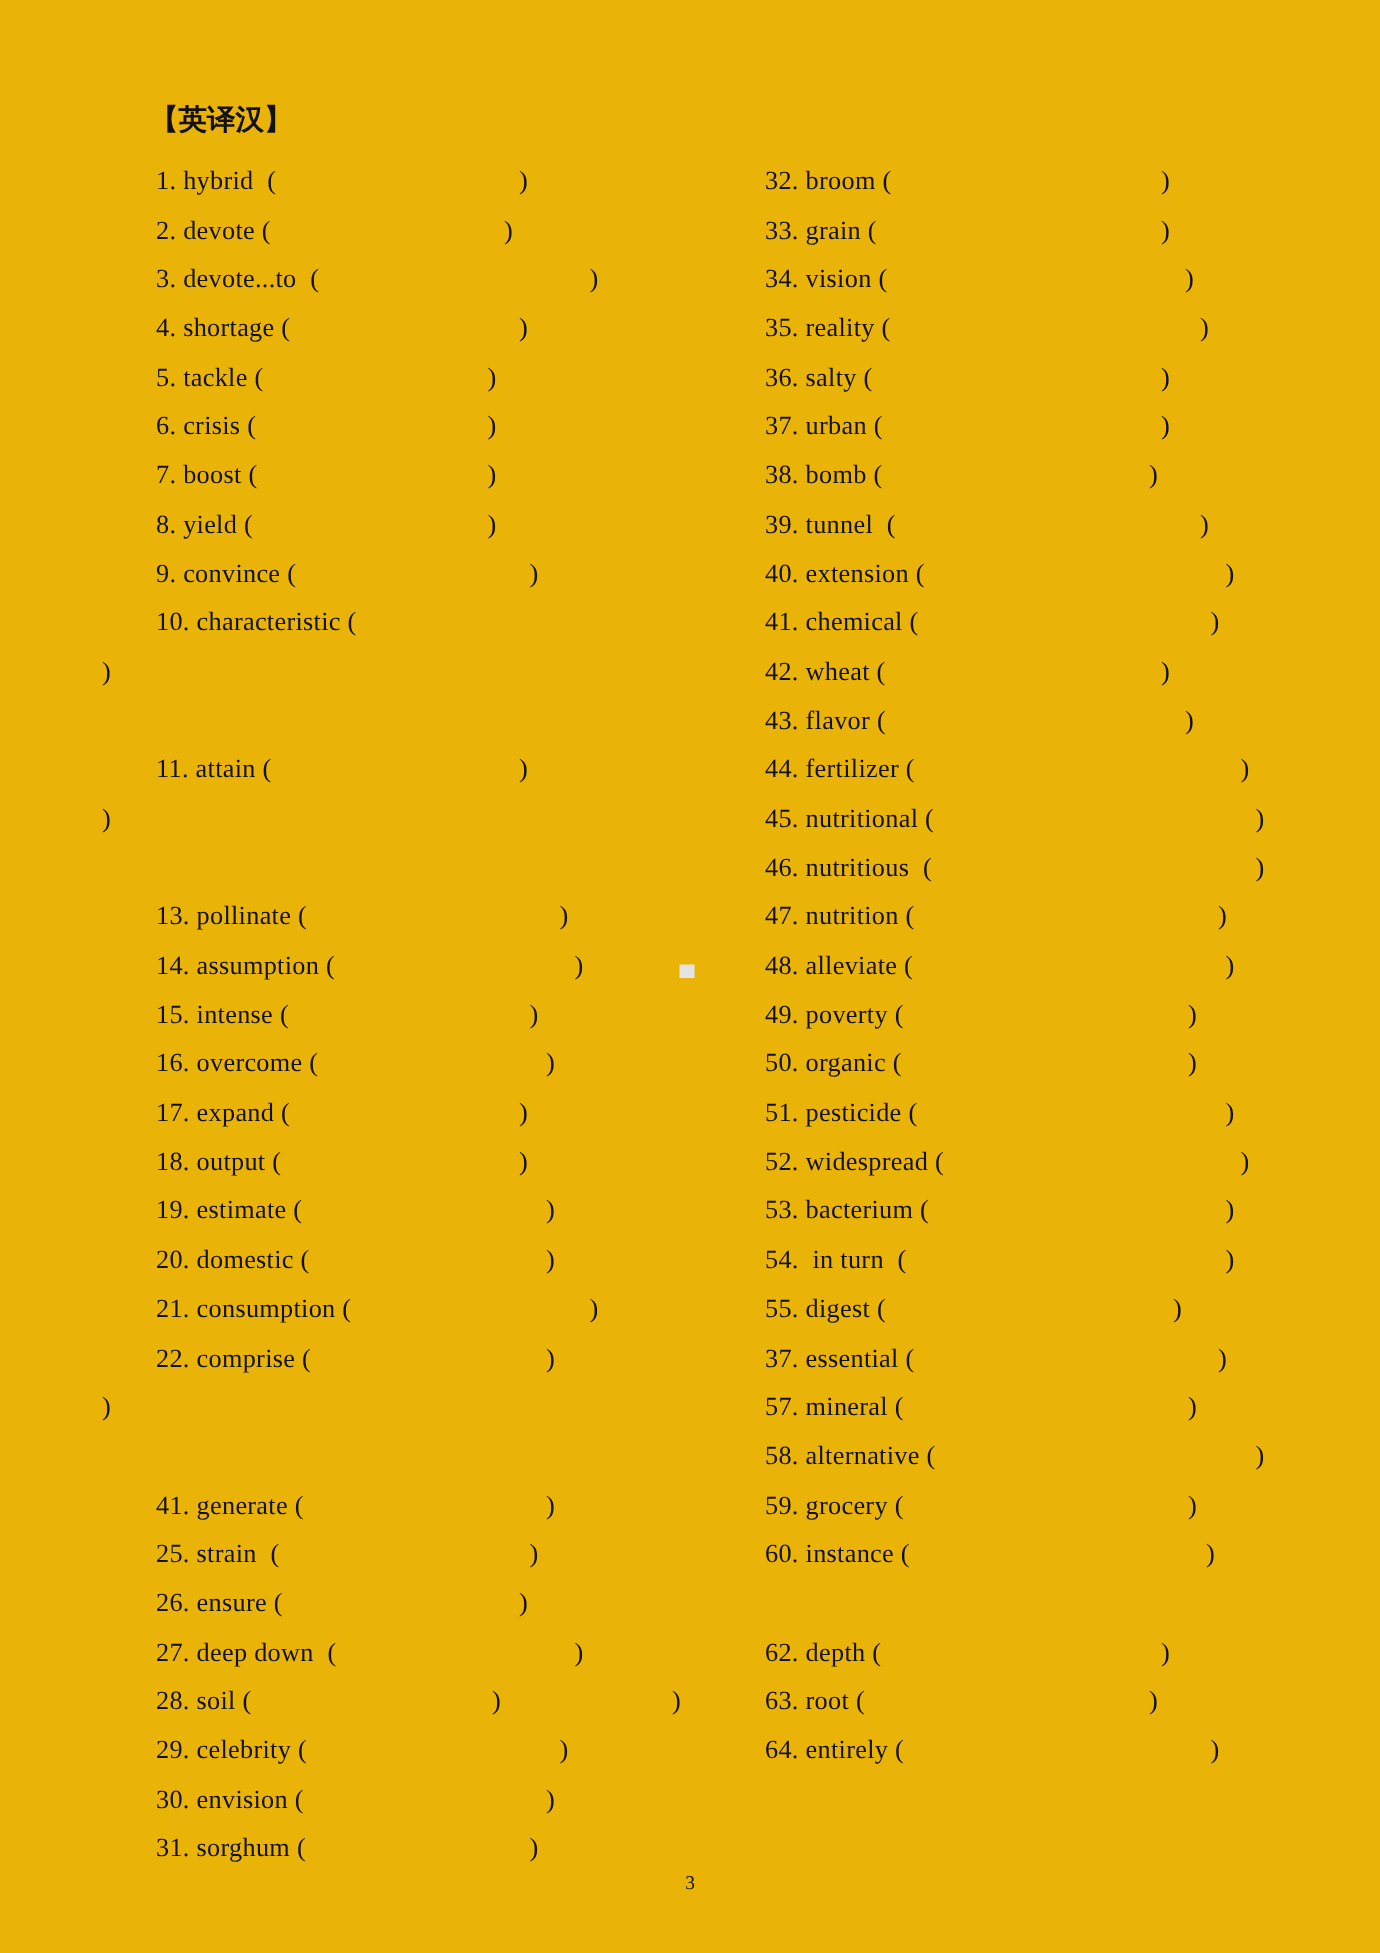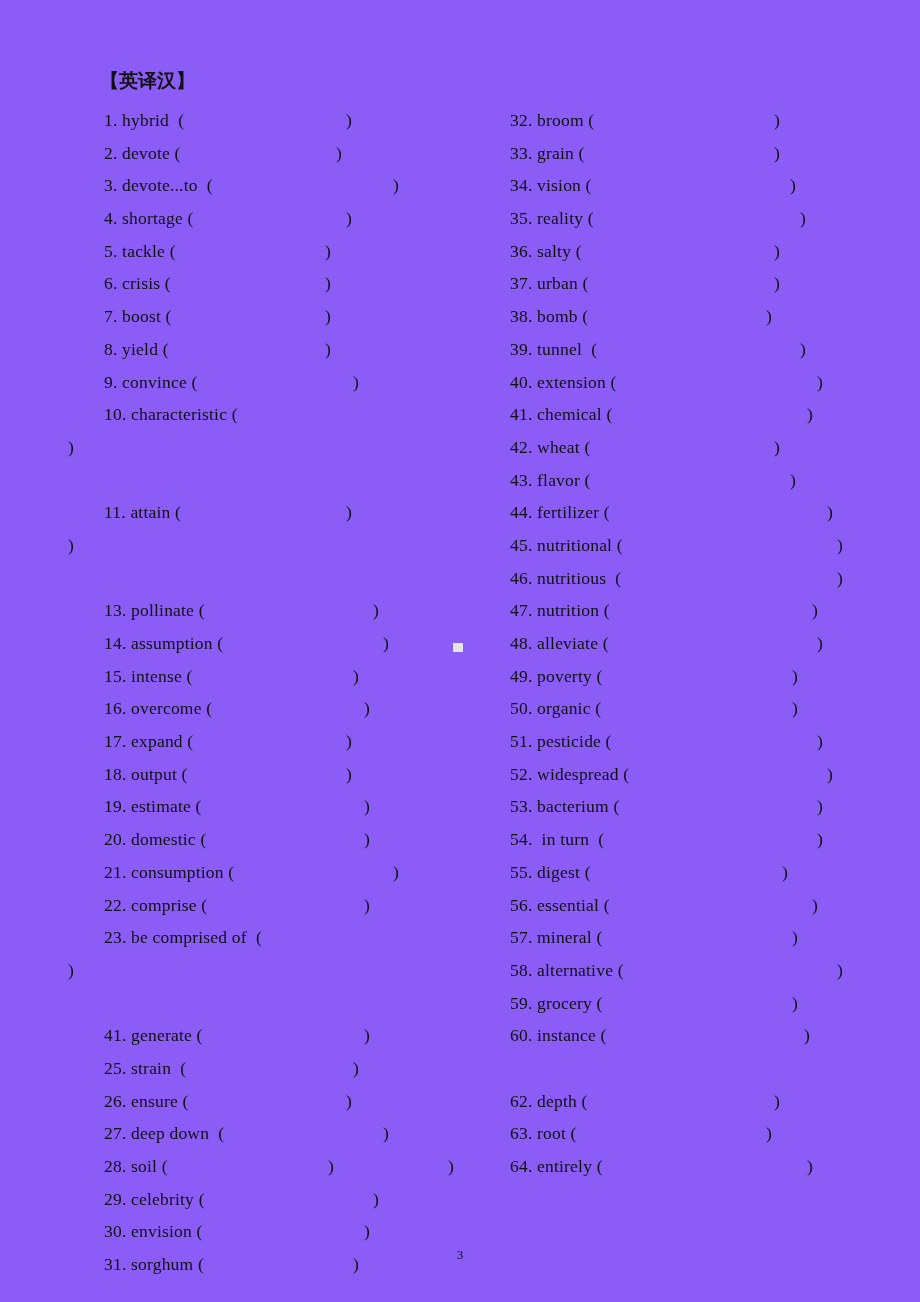--- a/index.html
+++ b/index.html
@@ -12,21 +12,21 @@
     height: 1302px;
     position: relative;
     font-family: "Liberation Serif", "DejaVu Serif", serif;
     color: #111111;
     overflow: hidden;
   }
 
   .page {
     position: absolute;
     inset: 0;
-    background: #8b5cf6;
+    background: #eab308;
     font-family: Liberation Serif, serif;
   }
 
   
   .heading {
     position: absolute;
     left: 100px;
     top: 71px;
     font-size: 19px;
     font-weight: bold;
@@ -127,21 +127,20 @@
       <div class="item"><span class="term">13. pollinate (</span><span class="rparen" style="left: 305px;">)</span></div>
       <div class="item"><span class="term">14. assumption (</span><span class="rparen" style="left: 315px;">)</span></div>
       <div class="item"><span class="term">15. intense (</span><span class="rparen" style="left: 285px;">)</span></div>
       <div class="item"><span class="term">16. overcome (</span><span class="rparen" style="left: 296px;">)</span></div>
       <div class="item"><span class="term">17. expand (</span><span class="rparen" style="left: 278px;">)</span></div>
       <div class="item"><span class="term">18. output (</span><span class="rparen" style="left: 278px;">)</span></div>
       <div class="item"><span class="term">19. estimate (</span><span class="rparen" style="left: 296px;">)</span></div>
       <div class="item"><span class="term">20. domestic (</span><span class="rparen" style="left: 296px;">)</span></div>
       <div class="item"><span class="term">21. consumption (</span><span class="rparen" style="left: 325px;">)</span></div>
       <div class="item"><span class="term">22. comprise (</span><span class="rparen" style="left: 296px;">)</span></div>
-      <div class="item"><span class="term">23. be comprised of  (</span></div>
       <div class="wrap-close">)</div>
       <div class="blank"></div>
       <div class="item"><span class="term">41. generate (</span><span class="rparen" style="left: 296px;">)</span></div>
       <div class="item"><span class="term">25. strain  (</span><span class="rparen" style="left: 285px;">)</span></div>
       <div class="item"><span class="term">26. ensure (</span><span class="rparen" style="left: 278px;">)</span></div>
       <div class="item"><span class="term">27. deep down  (</span><span class="rparen" style="left: 315px;">)</span></div>
       <div class="item"><span class="term">28. soil (</span><span class="rparen" style="left: 260px;">)</span><span class="rparen" style="left: 380px;">)</span></div>
       <div class="item"><span class="term">29. celebrity (</span><span class="rparen" style="left: 305px;">)</span></div>
       <div class="item"><span class="term">30. envision (</span><span class="rparen" style="left: 296px;">)</span></div>
       <div class="item"><span class="term">31. sorghum (</span><span class="rparen" style="left: 285px;">)</span></div>
@@ -165,21 +164,21 @@
       <div class="item"><span class="term">46. nutritious  (</span><span class="rparen" style="left: 335px;">)</span></div>
       <div class="item"><span class="term">47. nutrition (</span><span class="rparen" style="left: 310px;">)</span></div>
       <div class="item"><span class="term">48. alleviate (</span><span class="rparen" style="left: 315px;">)</span></div>
       <div class="item"><span class="term">49. poverty (</span><span class="rparen" style="left: 290px;">)</span></div>
       <div class="item"><span class="term">50. organic (</span><span class="rparen" style="left: 290px;">)</span></div>
       <div class="item"><span class="term">51. pesticide (</span><span class="rparen" style="left: 315px;">)</span></div>
       <div class="item"><span class="term">52. widespread (</span><span class="rparen" style="left: 325px;">)</span></div>
       <div class="item"><span class="term">53. bacterium (</span><span class="rparen" style="left: 315px;">)</span></div>
       <div class="item"><span class="term">54.  in turn  (</span><span class="rparen" style="left: 315px;">)</span></div>
       <div class="item"><span class="term">55. digest (</span><span class="rparen" style="left: 280px;">)</span></div>
-      <div class="item"><span class="term">56. essential (</span><span class="rparen" style="left: 310px;">)</span></div>
+      <div class="item"><span class="term">37. essential (</span><span class="rparen" style="left: 310px;">)</span></div>
       <div class="item"><span class="term">57. mineral (</span><span class="rparen" style="left: 290px;">)</span></div>
       <div class="item"><span class="term">58. alternative (</span><span class="rparen" style="left: 335px;">)</span></div>
       <div class="item"><span class="term">59. grocery (</span><span class="rparen" style="left: 290px;">)</span></div>
       <div class="item"><span class="term">60. instance (</span><span class="rparen" style="left: 302px;">)</span></div>
       <div class="blank"></div>
       <div class="item"><span class="term">62. depth (</span><span class="rparen" style="left: 272px;">)</span></div>
       <div class="item"><span class="term">63. root (</span><span class="rparen" style="left: 264px;">)</span></div>
       <div class="item"><span class="term">64. entirely (</span><span class="rparen" style="left: 305px;">)</span></div>
     </div>
 

